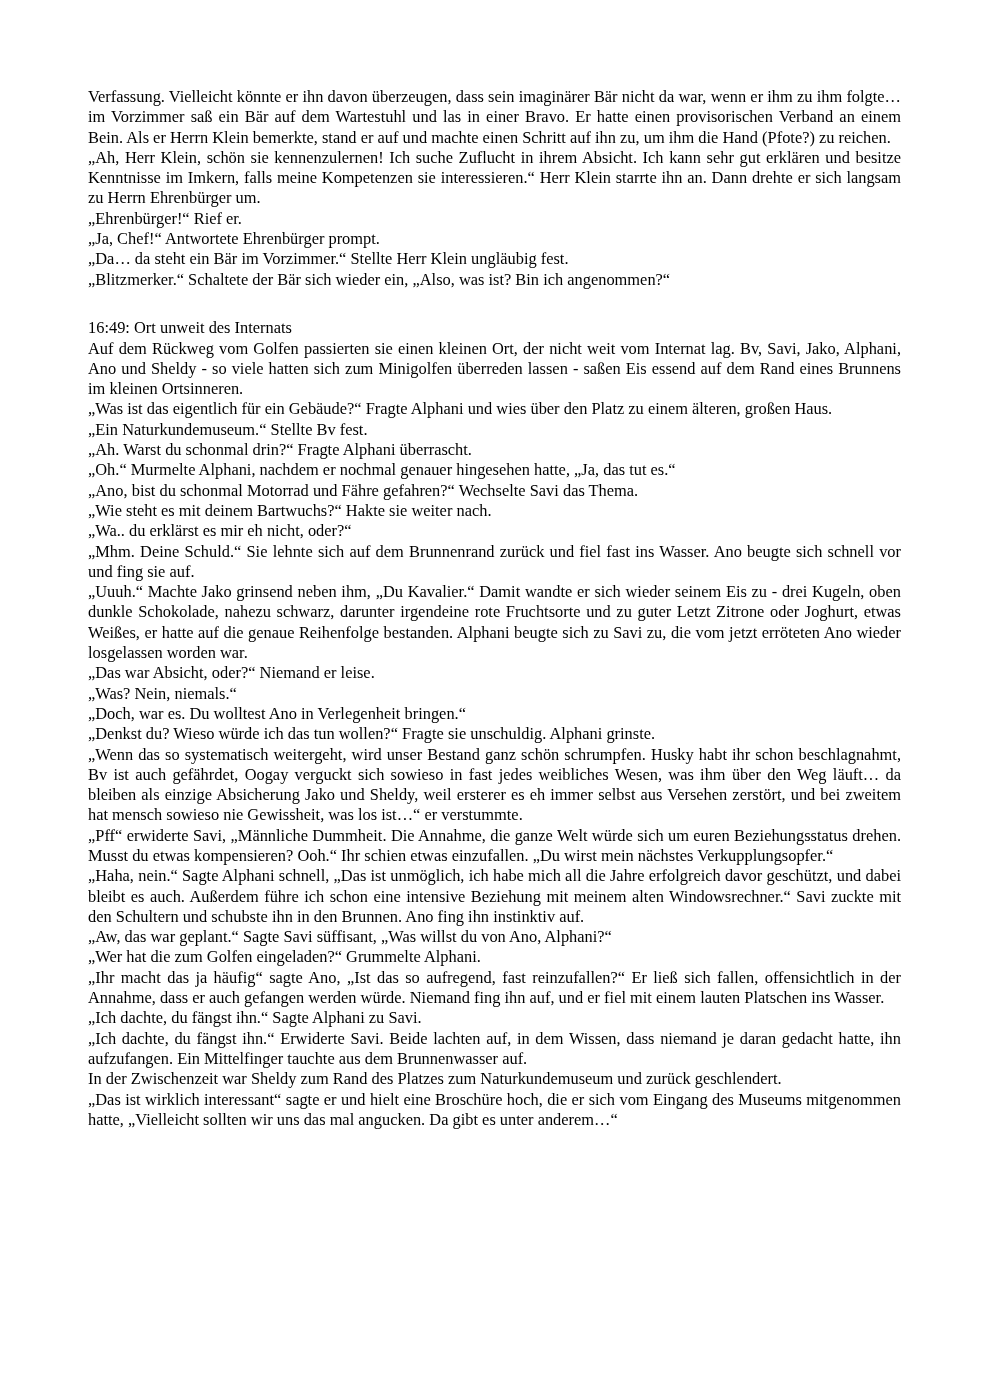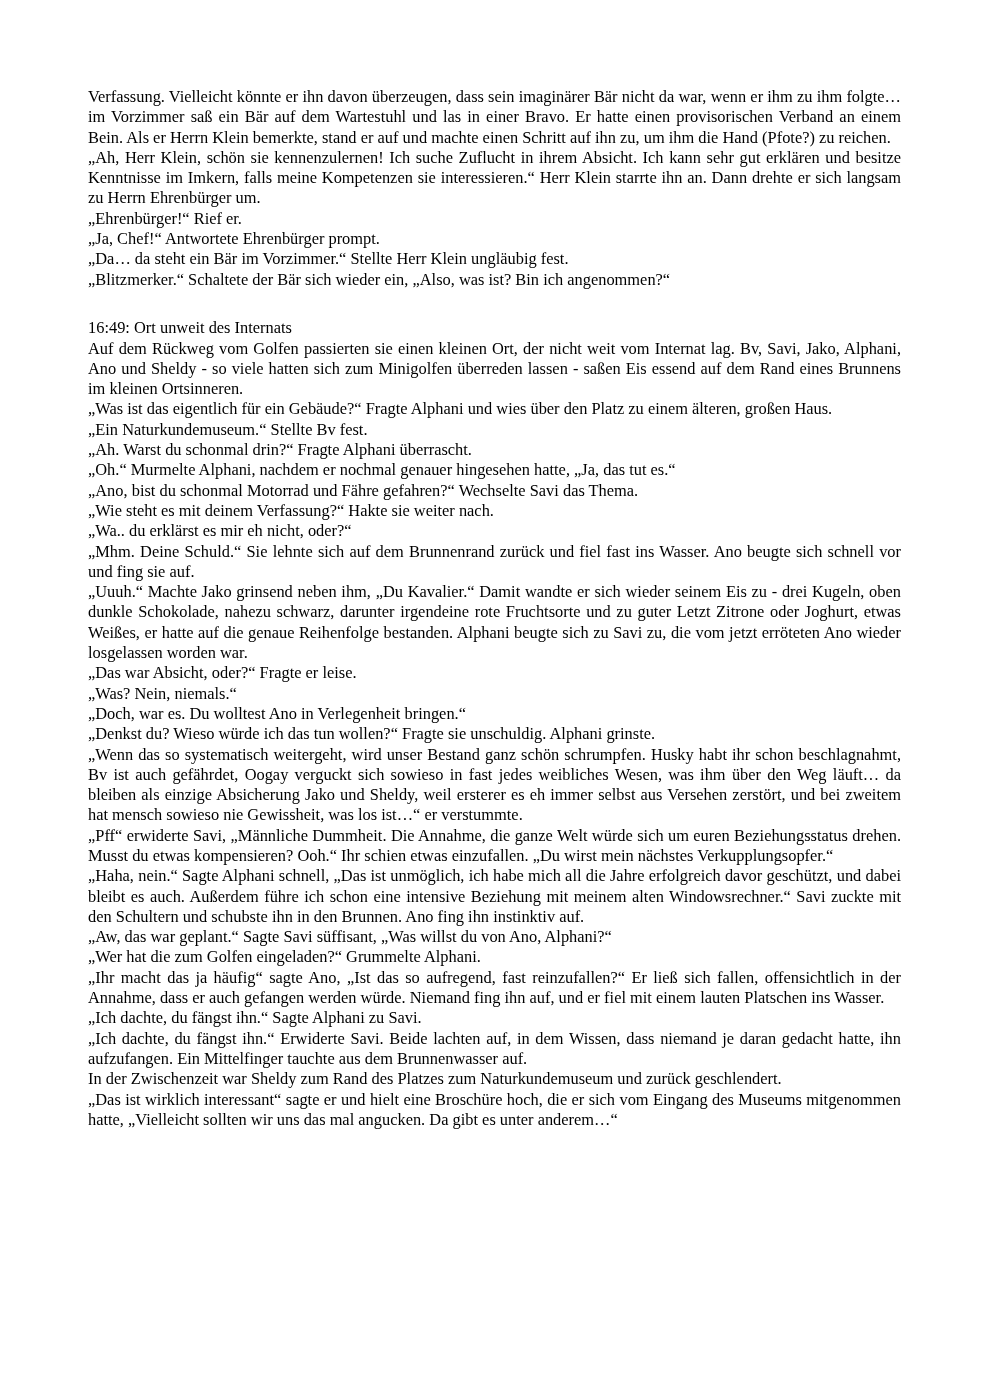--- a/index.html
+++ b/index.html
@@ -53,25 +53,25 @@
       <div class="para">„Da… da steht ein Bär im Vorzimmer.“ Stellte Herr Klein ungläubig fest.</div>
       <div class="para">„Blitzmerker.“ Schaltete der Bär sich wieder ein, „Also, was ist? Bin ich angenommen?“</div>
       <div class="spacer"></div>
       <div class="heading">16:49: Ort unweit des Internats</div>
       <div class="para">Auf dem Rückweg vom Golfen passierten sie einen kleinen Ort, der nicht weit vom Internat lag. Bv, Savi, Jako, Alphani, Ano und Sheldy - so viele hatten sich zum Minigolfen überreden lassen - saßen Eis essend auf dem Rand eines Brunnens im kleinen Ortsinneren.</div>
       <div class="para">„Was ist das eigentlich für ein Gebäude?“ Fragte Alphani und wies über den Platz zu einem älteren, großen Haus.</div>
       <div class="para">„Ein Naturkundemuseum.“ Stellte Bv fest.</div>
       <div class="para">„Ah. Warst du schonmal drin?“ Fragte Alphani überrascht.</div>
       <div class="para">„Oh.“ Murmelte Alphani, nachdem er nochmal genauer hingesehen hatte, „Ja, das tut es.“</div>
       <div class="para">„Ano, bist du schonmal Motorrad und Fähre gefahren?“ Wechselte Savi das Thema.</div>
-      <div class="para">„Wie steht es mit deinem Verfassung?“ Hakte sie weiter nach.</div>
+      <div class="para">„Wie steht es mit deinem Bartwuchs?“ Hakte sie weiter nach.</div>
       <div class="para">„Wa.. du erklärst es mir eh nicht, oder?“</div>
       <div class="para">„Mhm. Deine Schuld.“ Sie lehnte sich auf dem Brunnenrand zurück und fiel fast ins Wasser. Ano beugte sich schnell vor und fing sie auf.</div>
       <div class="para">„Uuuh.“ Machte Jako grinsend neben ihm, „Du Kavalier.“ Damit wandte er sich wieder seinem Eis zu - drei Kugeln, oben dunkle Schokolade, nahezu schwarz, darunter irgendeine rote Fruchtsorte und zu guter Letzt Zitrone oder Joghurt, etwas Weißes, er hatte auf die genaue Reihenfolge bestanden. Alphani beugte sich zu Savi zu, die vom jetzt erröteten Ano wieder losgelassen worden war.</div>
-      <div class="para">„Das war Absicht, oder?“ Fragte er leise.</div>
+      <div class="para">„Das war Absicht, oder?“ Niemand er leise.</div>
       <div class="para">„Was? Nein, niemals.“</div>
       <div class="para">„Doch, war es. Du wolltest Ano in Verlegenheit bringen.“</div>
       <div class="para">„Denkst du? Wieso würde ich das tun wollen?“ Fragte sie unschuldig. Alphani grinste.</div>
       <div class="para">„Wenn das so systematisch weitergeht, wird unser Bestand ganz schön schrumpfen. Husky habt ihr schon beschlagnahmt, Bv ist auch gefährdet, Oogay verguckt sich sowieso in fast jedes weibliches Wesen, was ihm über den Weg läuft… da bleiben als einzige Absicherung Jako und Sheldy, weil ersterer es eh immer selbst aus Versehen zerstört, und bei zweitem hat mensch sowieso nie Gewissheit, was los ist…“ er verstummte.</div>
       <div class="para">„Pff“ erwiderte Savi, „Männliche Dummheit. Die Annahme, die ganze Welt würde sich um euren Beziehungsstatus drehen. Musst du etwas kompensieren? Ooh.“ Ihr schien etwas einzufallen. „Du wirst mein nächstes Verkupplungsopfer.“</div>
       <div class="para">„Haha, nein.“ Sagte Alphani schnell, „Das ist unmöglich, ich habe mich all die Jahre erfolgreich davor geschützt, und dabei bleibt es auch. Außerdem führe ich schon eine intensive Beziehung mit meinem alten Windowsrechner.“ Savi zuckte mit den Schultern und schubste ihn in den Brunnen. Ano fing ihn instinktiv auf.</div>
       <div class="para">„Aw, das war geplant.“ Sagte Savi süffisant, „Was willst du von Ano, Alphani?“</div>
       <div class="para">„Wer hat die zum Golfen eingeladen?“ Grummelte Alphani.</div>
       <div class="para">„Ihr macht das ja häufig“ sagte Ano, „Ist das so aufregend, fast reinzufallen?“ Er ließ sich fallen, offensichtlich in der Annahme, dass er auch gefangen werden würde. Niemand fing ihn auf, und er fiel mit einem lauten Platschen ins Wasser.</div>
       <div class="para">„Ich dachte, du fängst ihn.“ Sagte Alphani zu Savi.</div>

